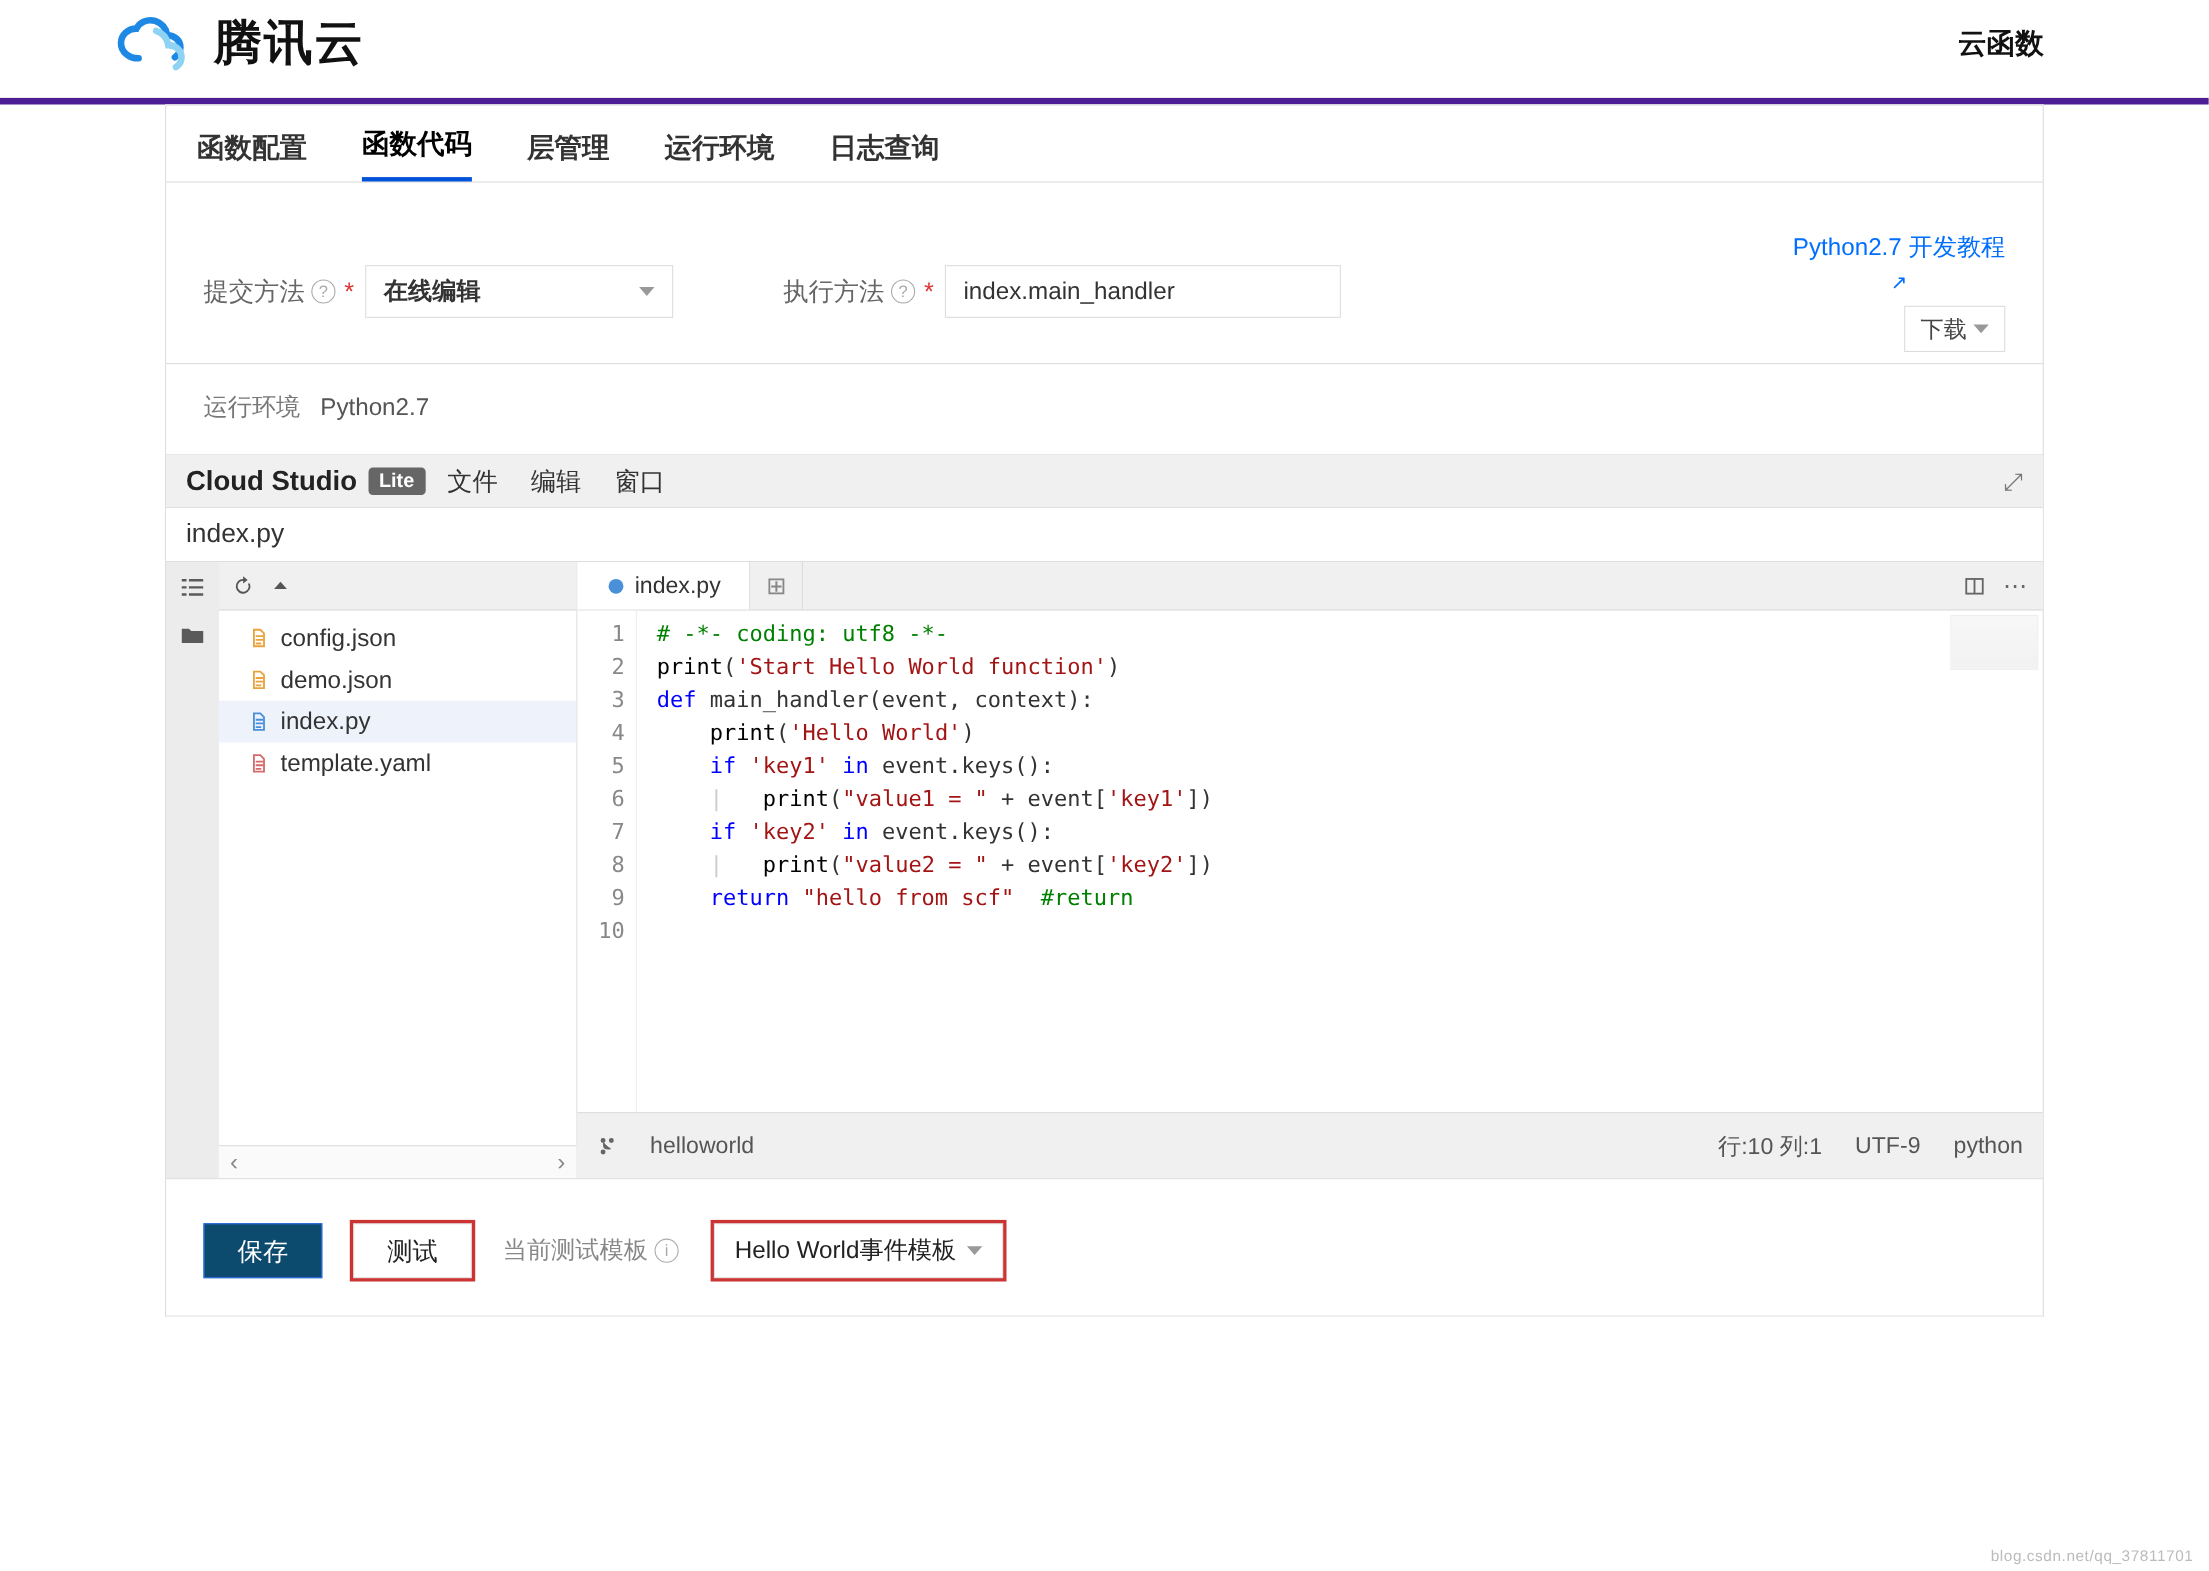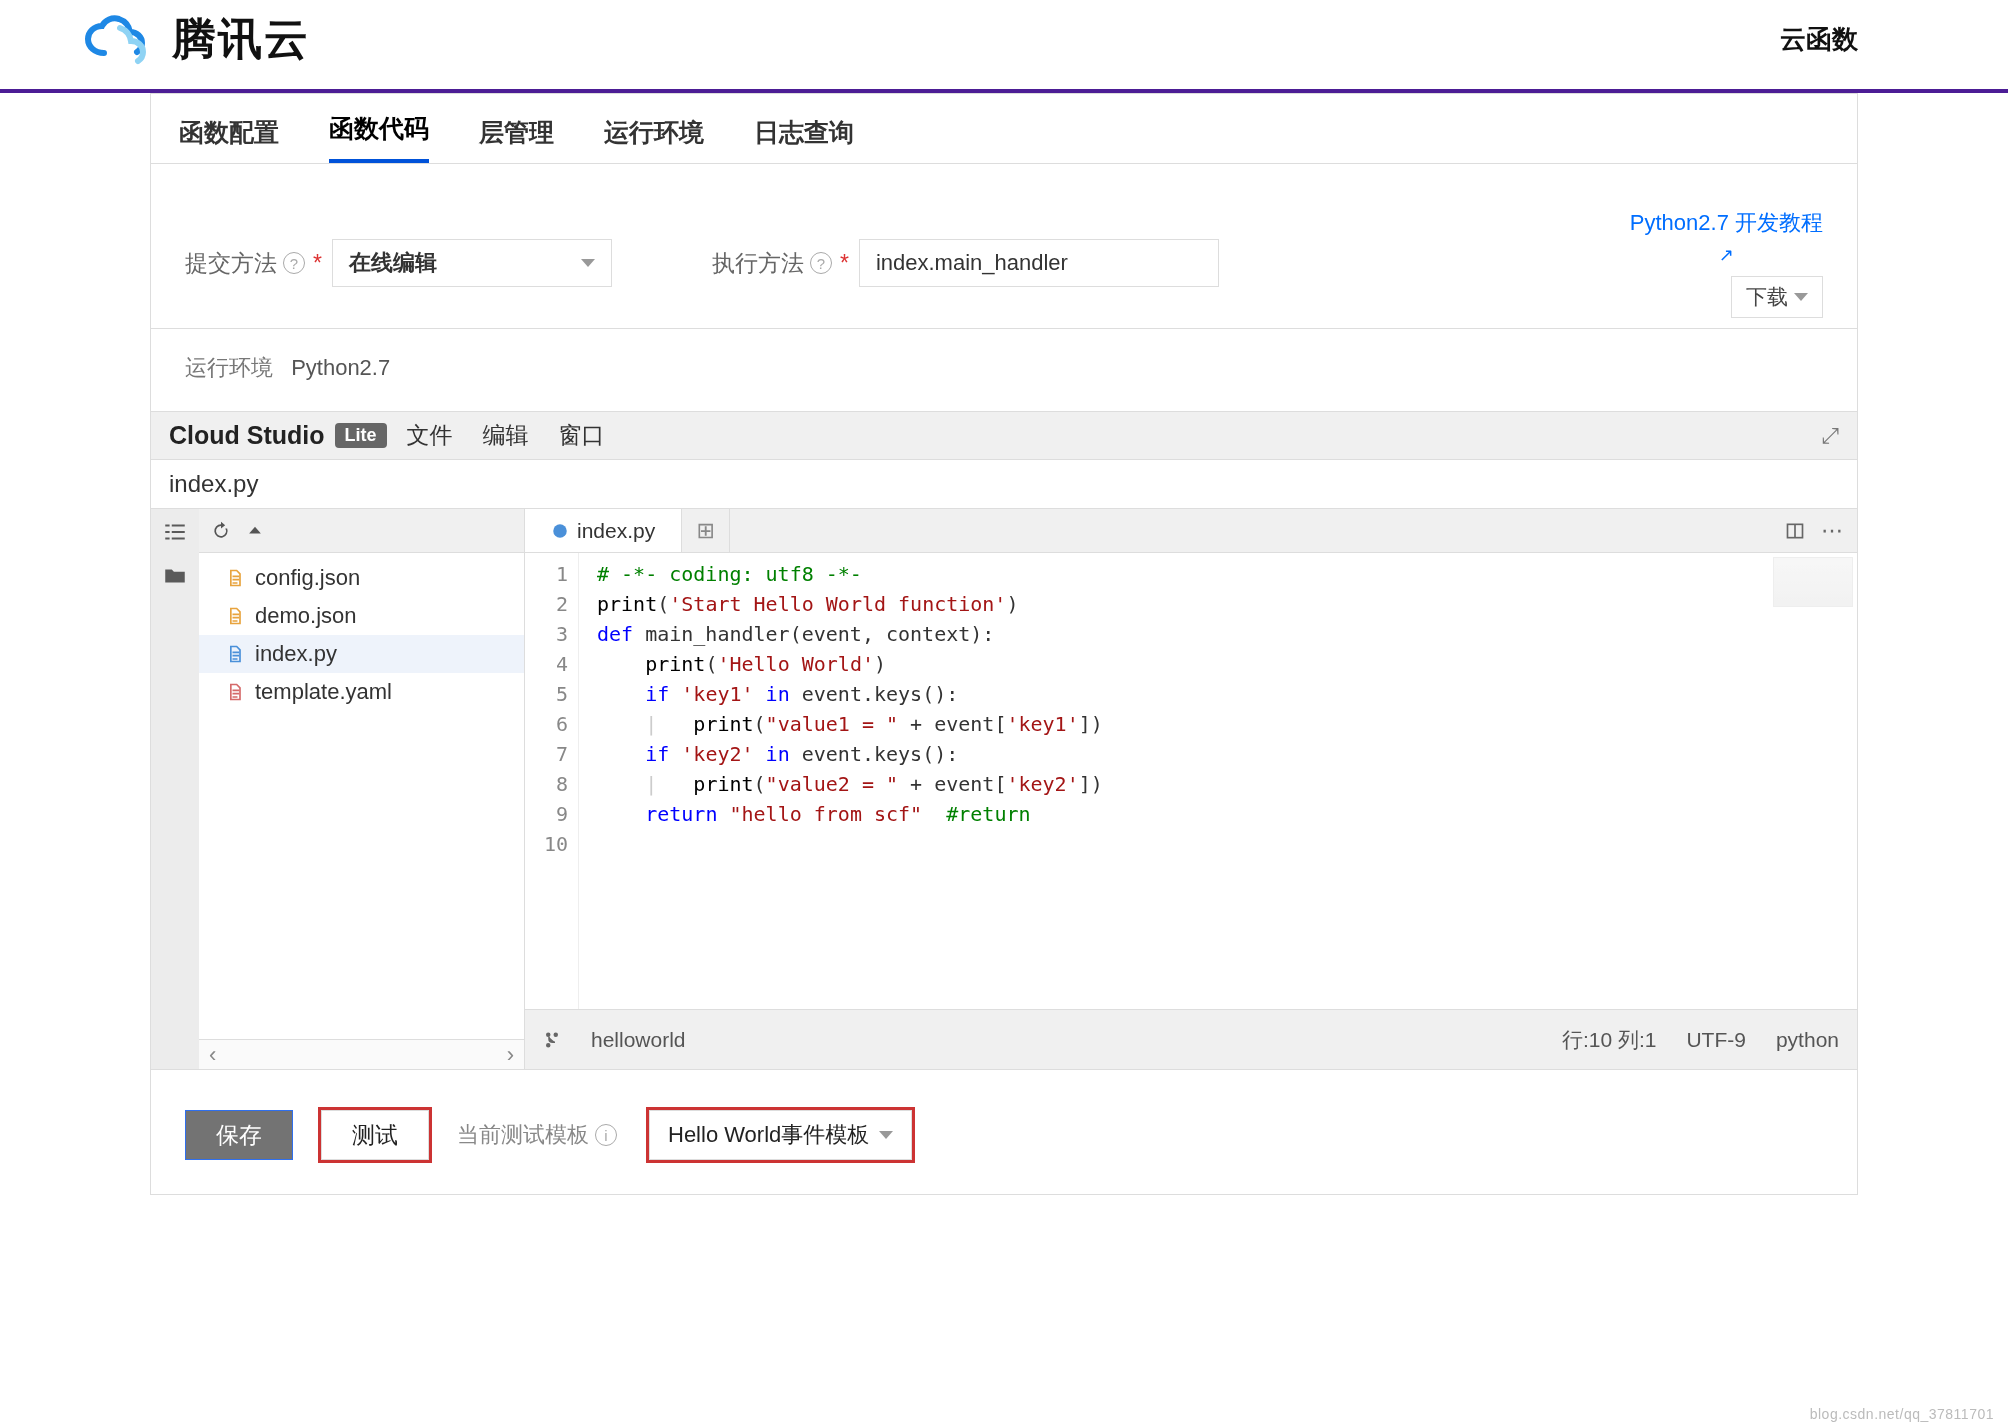--- a/index.html
+++ b/index.html
@@ -24,22 +24,22 @@
   body {
     font-family: -apple-system, "PingFang SC", "Microsoft YaHei", sans-serif;
     font-size: 22px;
     color: #222;
     width: 2008px;
   }
 
   
   .brand-bar {
     display:flex; align-items:center; justify-content:space-between;
-    padding: 10px 150px 20px 84px;
-    border-bottom: 4px solid #4c1d95;
+    padding: 10px 150px 20px 106px;
+    border-bottom: 6px solid #4c1d95;
   }
   .brand-left { display:flex; align-items:center; gap:18px; }
   .brand-logo { width:70px; height:50px; }
   .brand-name { font-size:44px; font-weight:700; letter-spacing:2px; color:#111; }
   .brand-right { font-size:26px; font-weight:700; color:#111; }
 
   
   .panel { margin: 0 150px; }
 
   
@@ -223,21 +223,21 @@
   .actions {
     border:1px solid var(--border); border-top:none;
     padding: 40px 34px 34px 34px;
     display:flex; align-items:center; gap:28px;
   }
   .btn {
     height:50px; padding:0 30px; font-size:23px;
     display:flex;align-items:center;justify-content:center;
     cursor:pointer; border:1px solid var(--border); background:#fff;
   }
-  .btn.primary { background:#737373; color:#fff; border-color:#2f6fed; }
+  .btn.primary { background:#0c4a6e; color:#fff; border-color:#2f6fed; }
   .hl-red { outline:3px solid #c33; outline-offset:0; }
   .tmpl-label { font-size:22px; color:#888; display:flex;align-items:center;gap:4px;}
   .tmpl-select {
     border:1px solid var(--border); height:50px;
     display:flex;align-items:center; gap:10px; padding:0 18px;
     font-size:22px; color:#222; cursor:pointer;
   }
   .watermark {
     position:fixed; right:14px; bottom:6px; font-size:14px;
     color:#bbb; letter-spacing:.5px;

